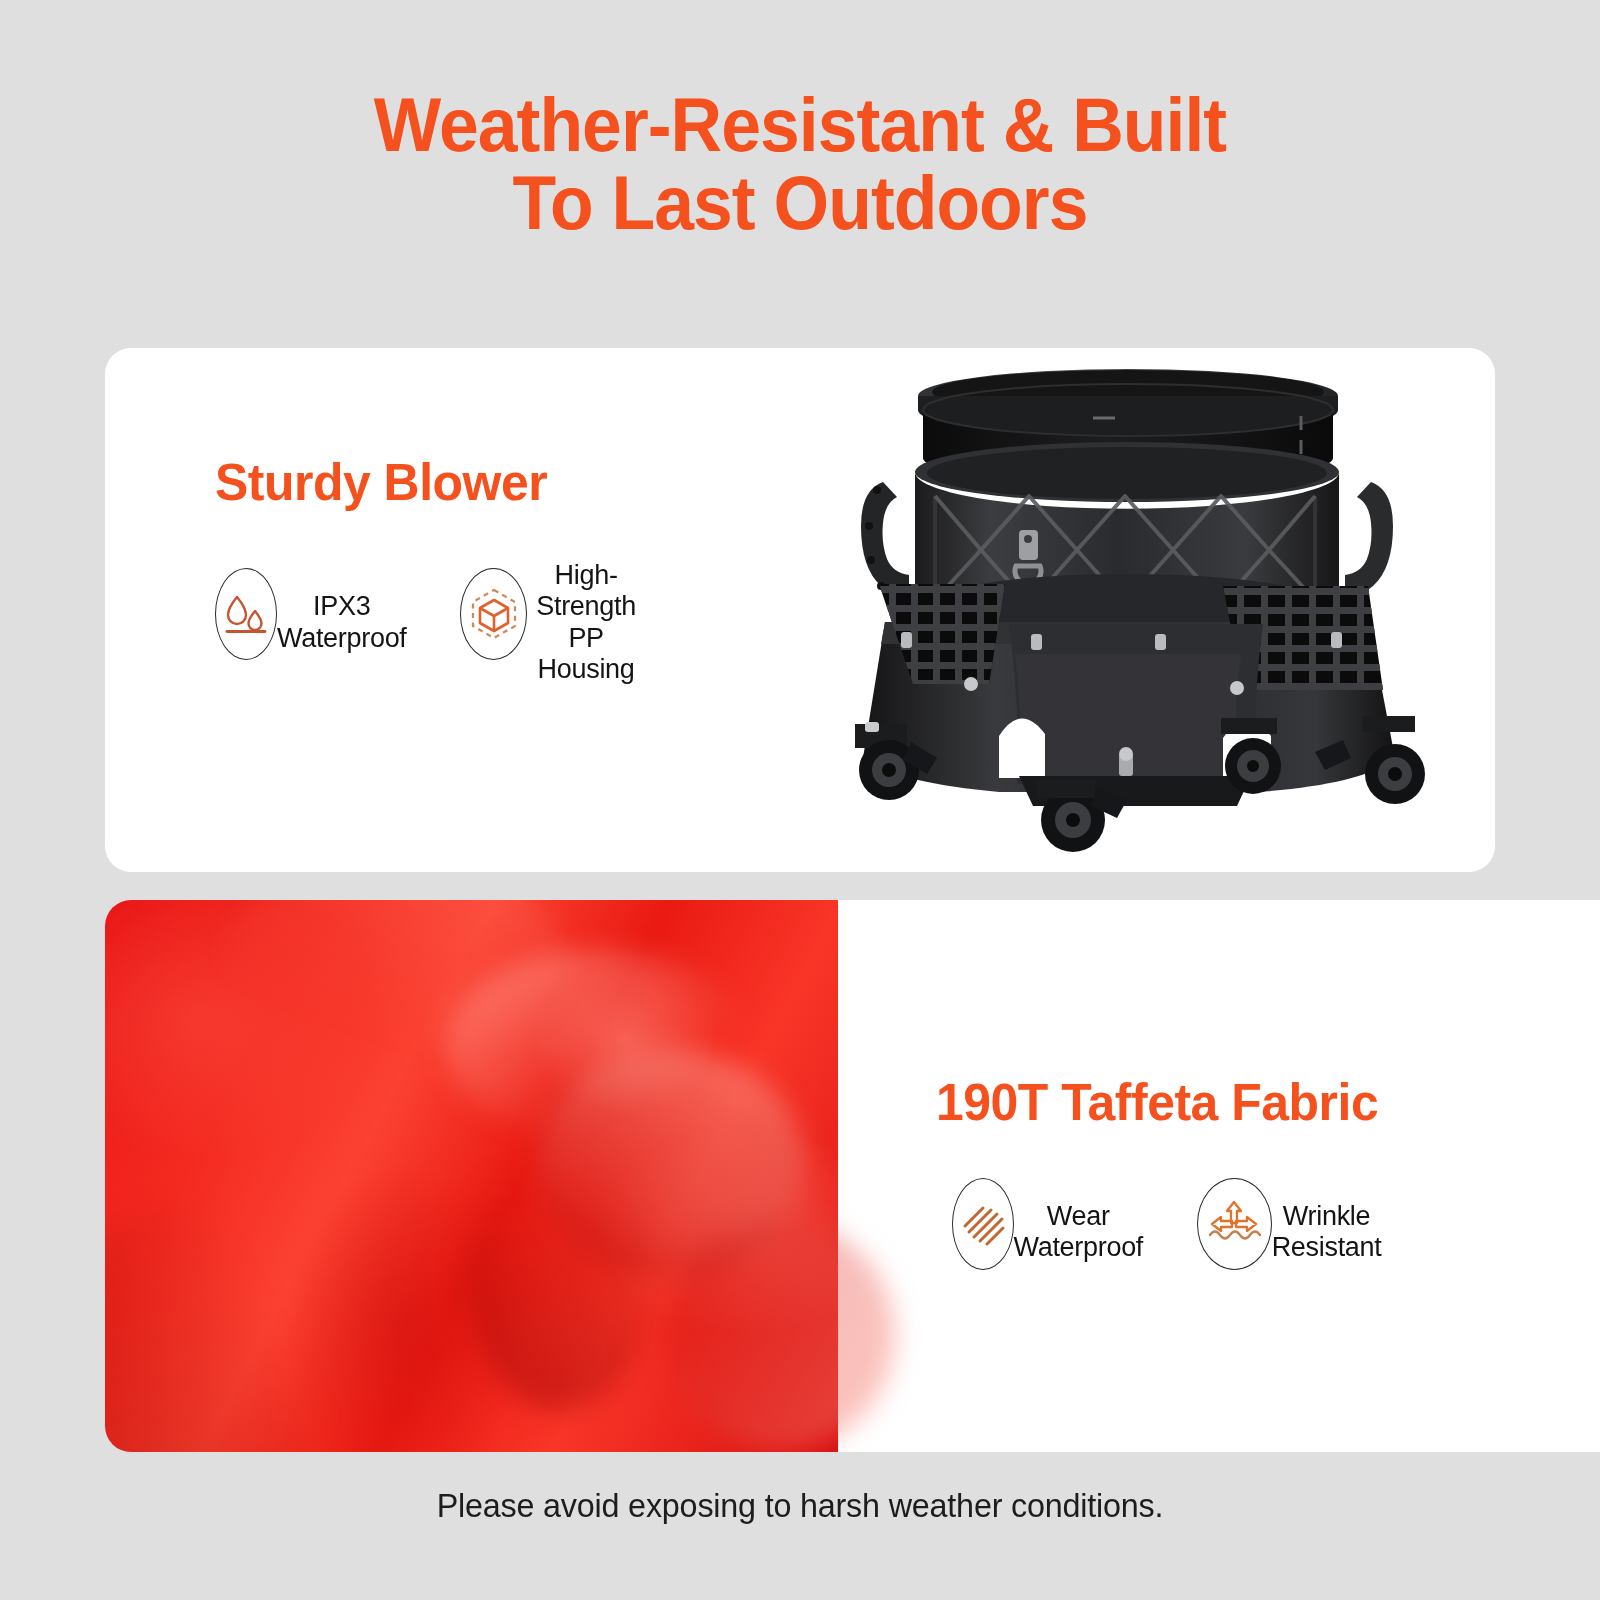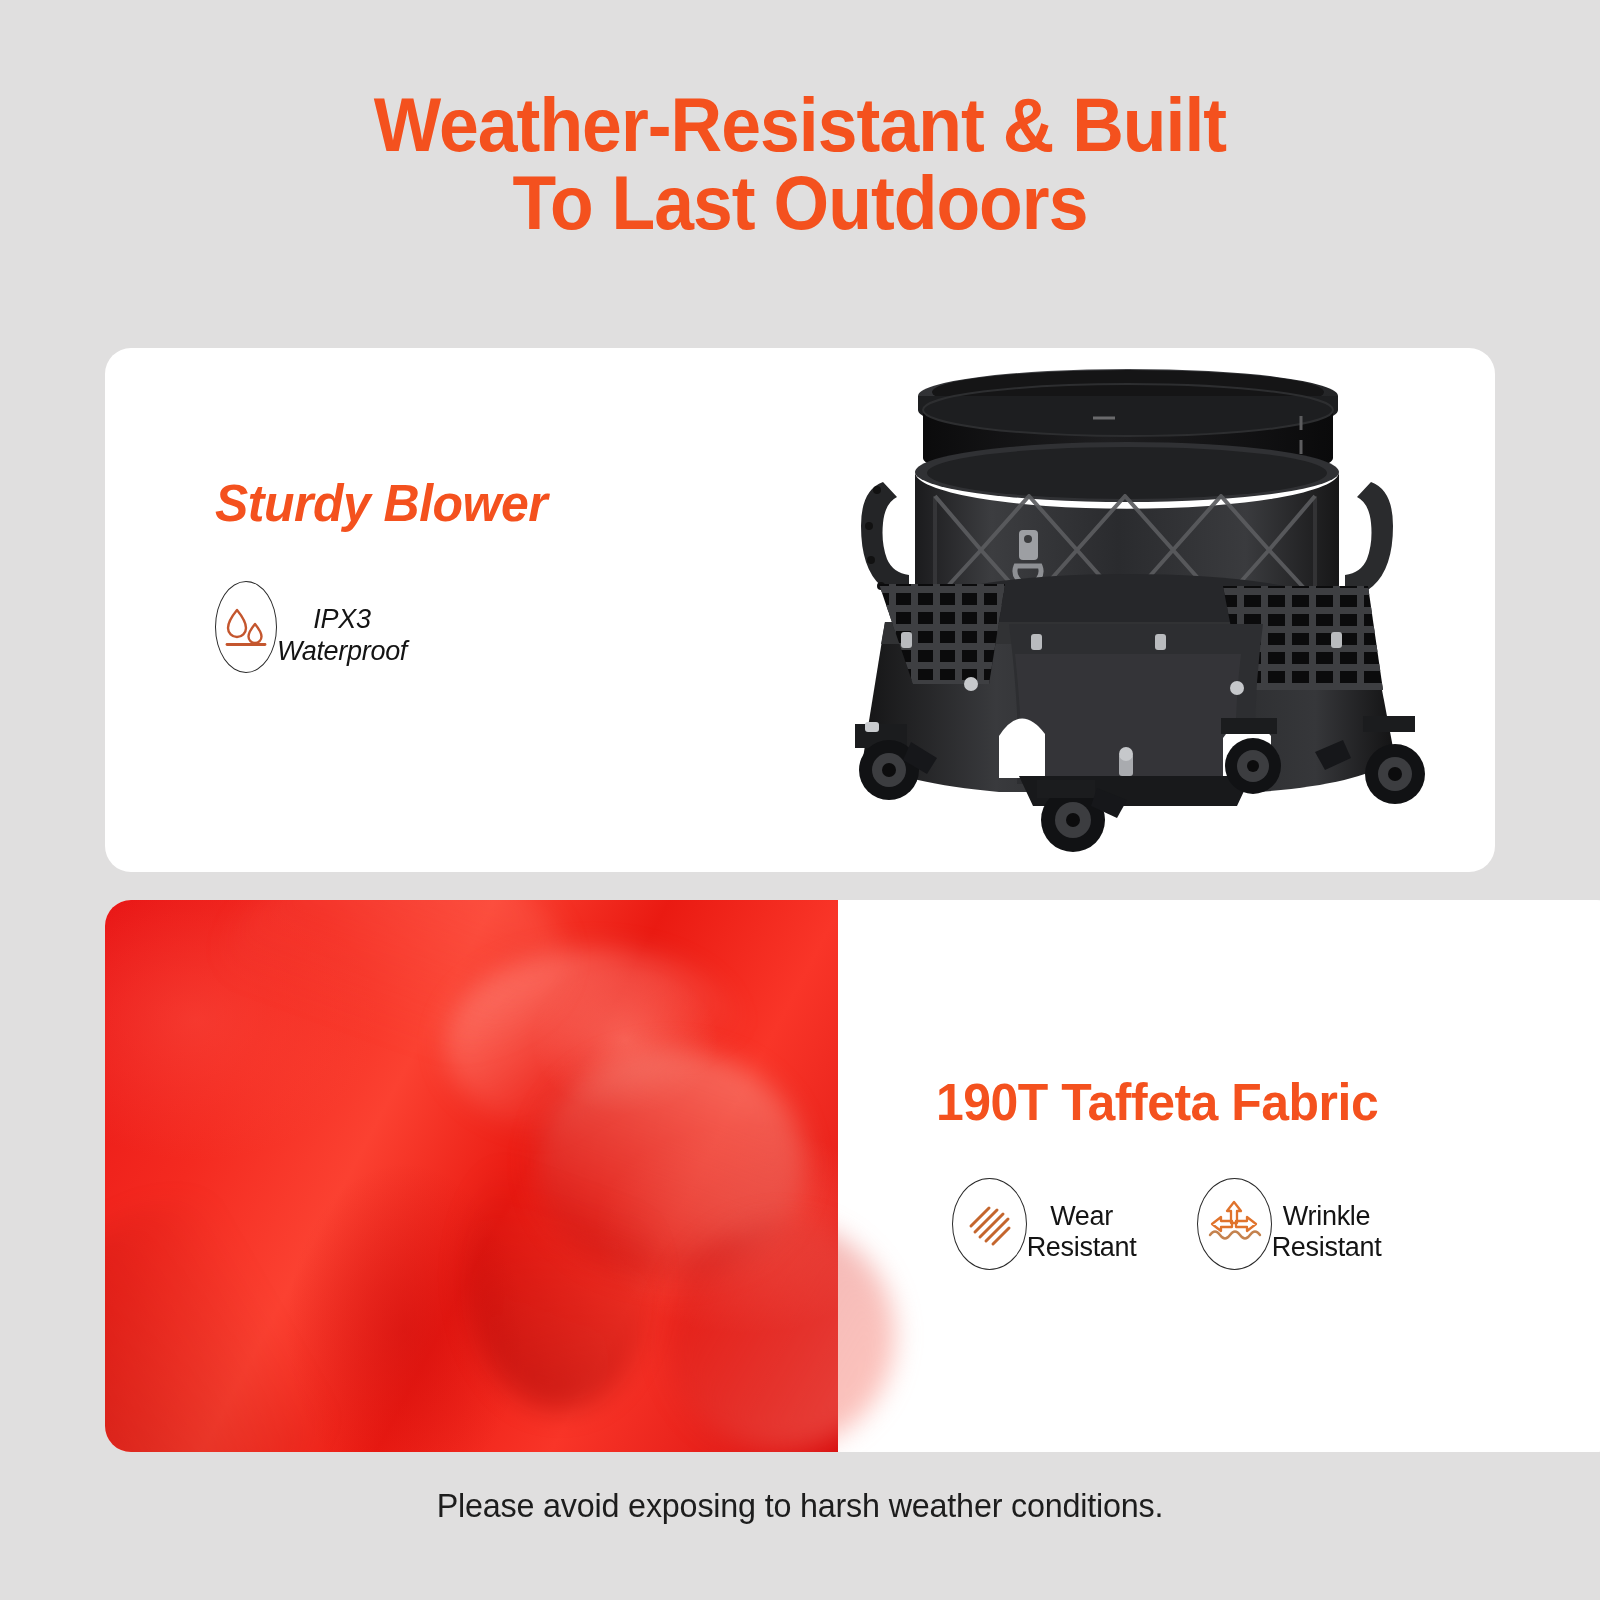--- a/index.html
+++ b/index.html
@@ -42,23 +42,22 @@
     color:#f4511e;
     font-weight:bold;
     font-size:52px;
     letter-spacing:-0.5px;
     transform:scaleX(0.96);
     transform-origin:left center;
     white-space:nowrap;
   }
   #blower-text{
     position:absolute;
-    left:110px; top:125px;
+    left:110px; top:104px;
     width:560px;
-    font-style:italic;
   }
   #blower-title{ margin-bottom:48px; }
 
   .spec-row{ display:flex; gap:60px; }
   .spec{
     width:185px;
     display:flex;
     flex-direction:row;
     align-items:center;
   }
@@ -149,20 +148,32 @@
           <svg width="60" height="60" viewBox="0 0 60 60" aria-hidden="true">
             <path d="M21 13 C21 13 30 24 30 31 a9 9 0 0 1 -18 0 C12 24 21 13 21 13 Z" fill="none" stroke="#c4562e" stroke-width="2.4" stroke-linejoin="round"></path>
             <path d="M39 27 C39 27 45.5 35 45.5 39.5 a6.5 6.5 0 0 1 -13 0 C32.5 35 39 27 39 27 Z" fill="none" stroke="#c4562e" stroke-width="2.4" stroke-linejoin="round"></path>
             <line x1="11" y1="47.5" x2="49" y2="47.5" stroke="#c4562e" stroke-width="2.8" stroke-linecap="round"></line>
           </svg>
         </div>
         <div class="spec-label">IPX3
 Waterproof</div>
       </div>
 
+      <div class="spec">
+        <div class="spec-circle">
+          <svg width="60" height="60" viewBox="0 0 60 60" aria-hidden="true">
+            <path d="M30 6 L51 18 L51 42 L30 54 L9 42 L9 18 Z" fill="none" stroke="#d08a5a" stroke-width="2.3" stroke-dasharray="5 4.5" stroke-linejoin="round"></path>
+            <path d="M30 16 L44 24 L44 39 L30 47 L16 39 L16 24 Z" fill="none" stroke="#e0612c" stroke-width="2.6" stroke-linejoin="round"></path>
+            <path d="M16 24 L30 32 L44 24" fill="none" stroke="#e0612c" stroke-width="2.6" stroke-linejoin="round"></path>
+            <path d="M30 32 L30 47" fill="none" stroke="#e0612c" stroke-width="2.6" stroke-linecap="round"></path>
+          </svg>
+        </div>
+        <div class="spec-label">High-Strength
+PP Housing</div>
+      </div>
 
     </div>
   </div>
 
   <svg id="blower-art" viewBox="0 0 620 512">
     <defs>
       <linearGradient id="gBody" x1="0" y1="0" x2="1" y2="0">
         <stop offset="0" stop-color="#1b1b1d"></stop>
         <stop offset="0.18" stop-color="#3c3d40"></stop>
         <stop offset="0.48" stop-color="#2a2b2e"></stop>
@@ -344,21 +355,21 @@
             <g stroke="#c4662e" stroke-width="3" stroke-linecap="round">
               <line x1="12" y1="32" x2="30" y2="14"></line>
               <line x1="16" y1="38" x2="38" y2="16"></line>
               <line x1="21" y1="43" x2="44" y2="20"></line>
               <line x1="27" y1="47" x2="49" y2="25"></line>
               <line x1="34" y1="50" x2="50" y2="34"></line>
             </g>
           </svg>
         </div>
         <div class="spec-label">Wear
-Resistant</div>
+Waterproof</div>
       </div>
 
       <div class="spec">
         <div class="spec-circle">
           <svg width="62" height="62" viewBox="0 0 62 62" aria-hidden="true">
             <g fill="none" stroke="#e0732c" stroke-width="2.3" stroke-linejoin="round">
               <path d="M31 9 L38 18 L34 18 L34 30 L28 30 L28 18 L24 18 Z"></path>
               <path d="M53 31 L44 24 L44 28 L33 28 L33 34 L44 34 L44 38 Z"></path>
               <path d="M9 31 L18 24 L18 28 L29 28 L29 34 L18 34 L18 38 Z"></path>
             </g>

